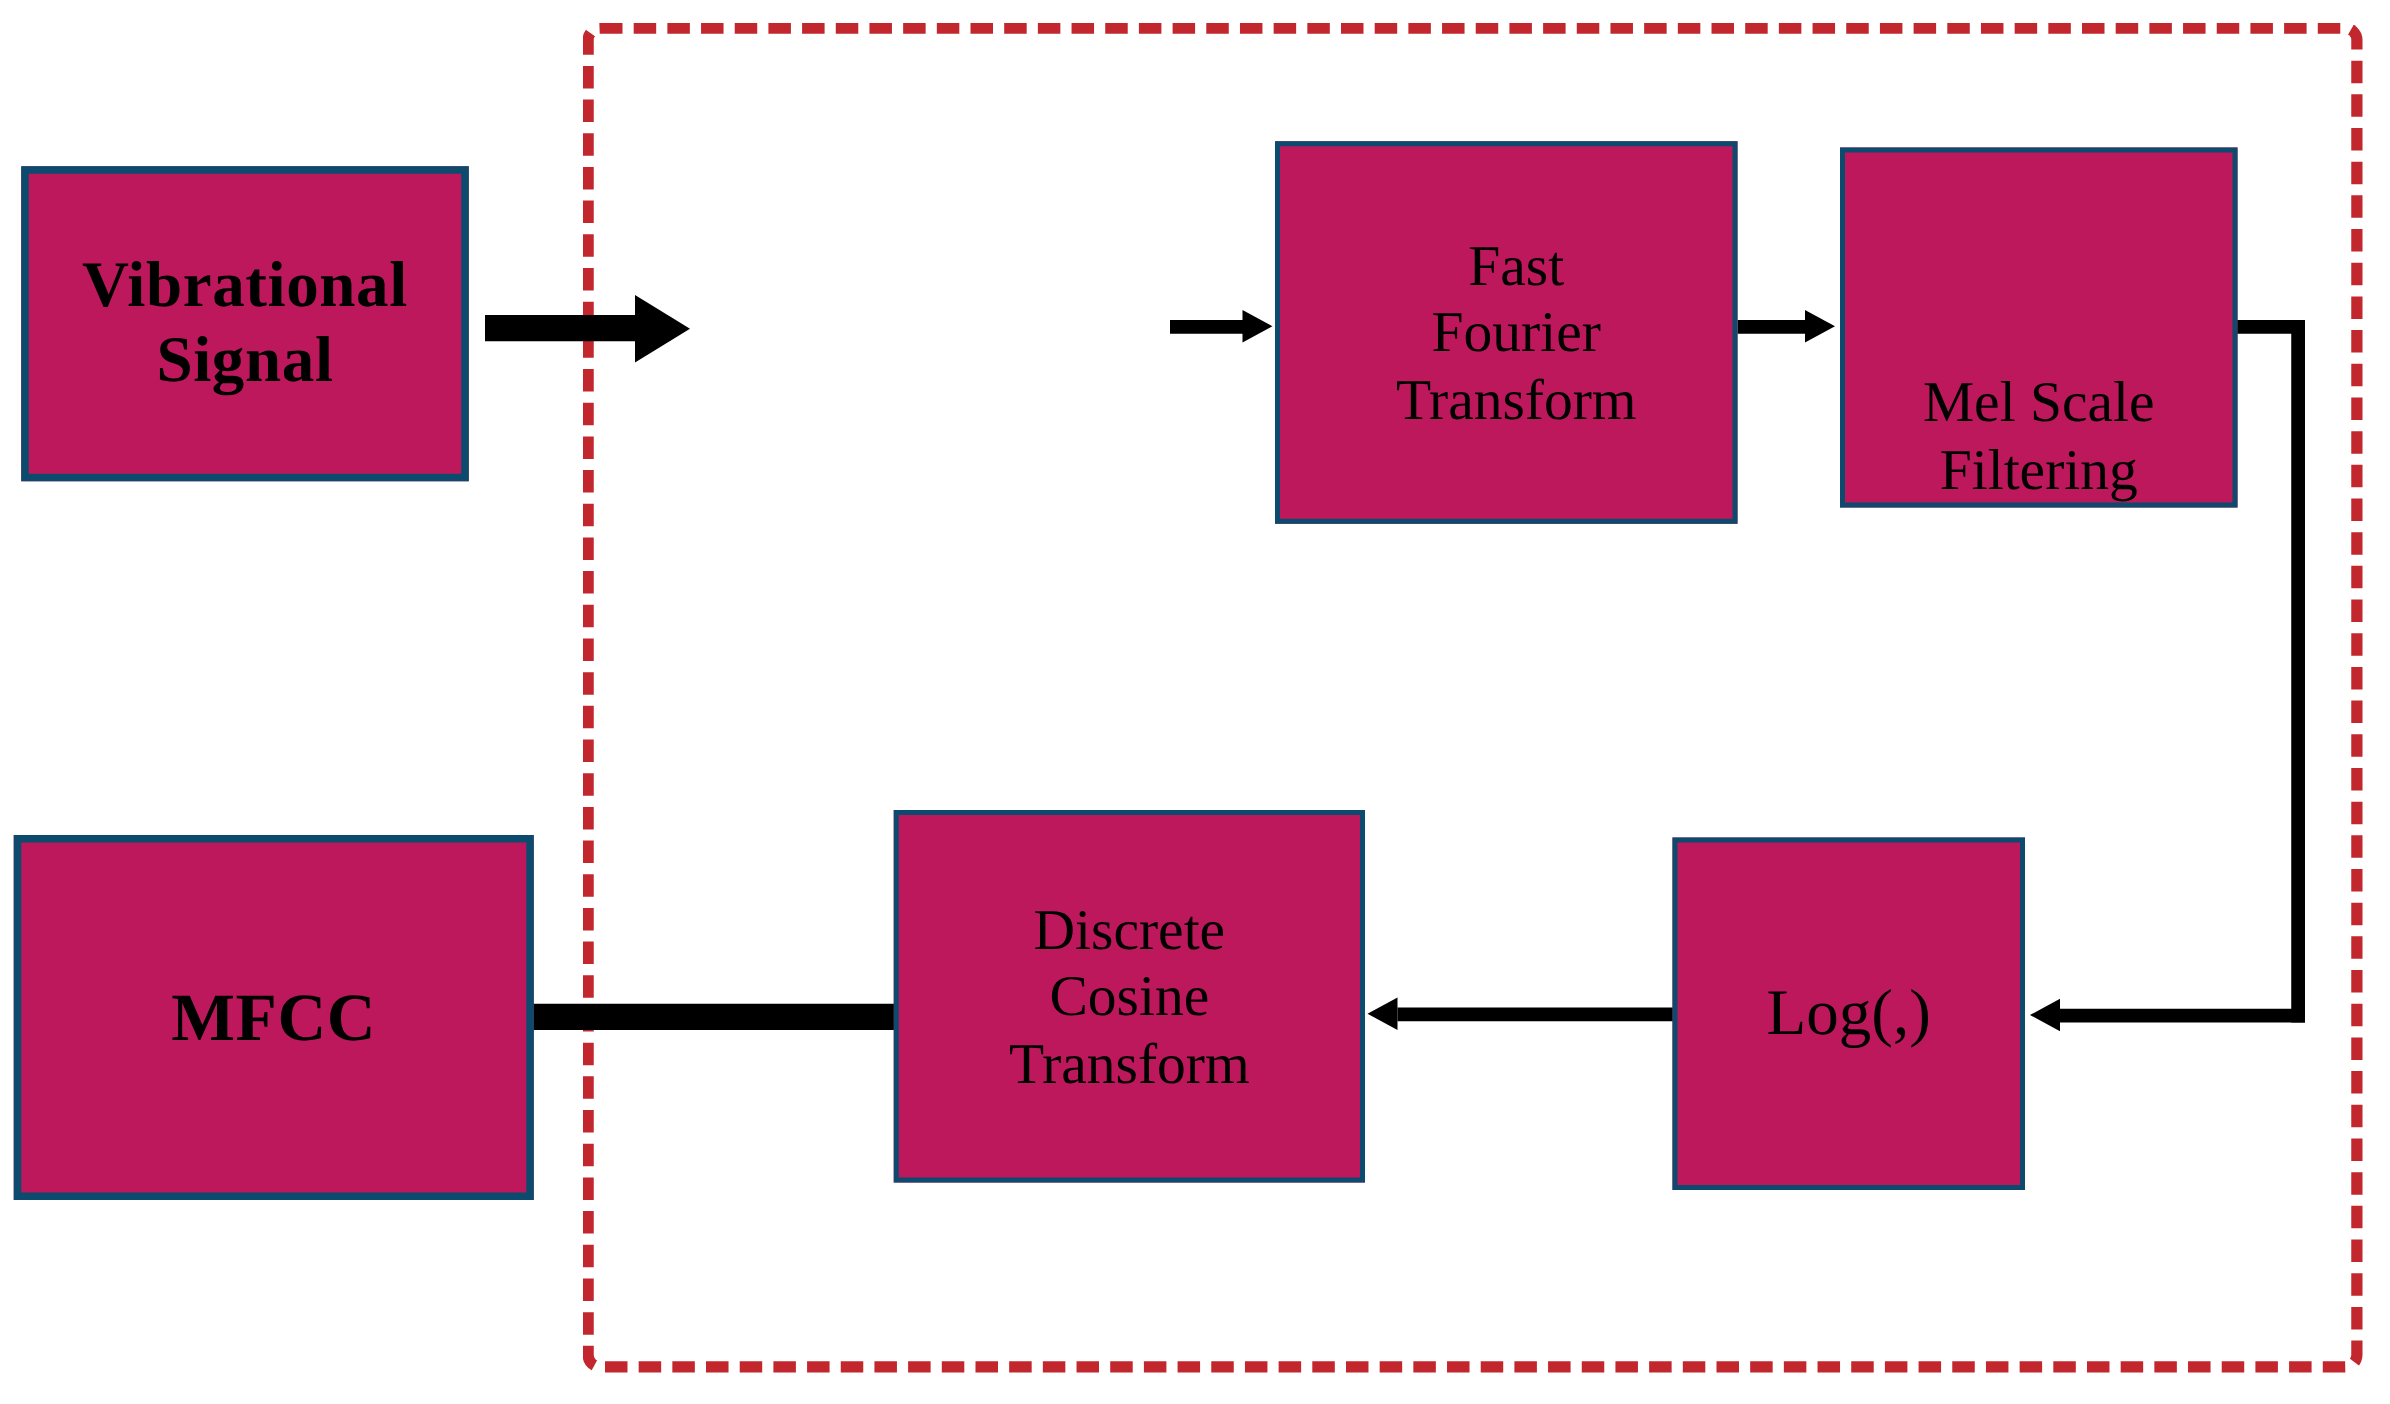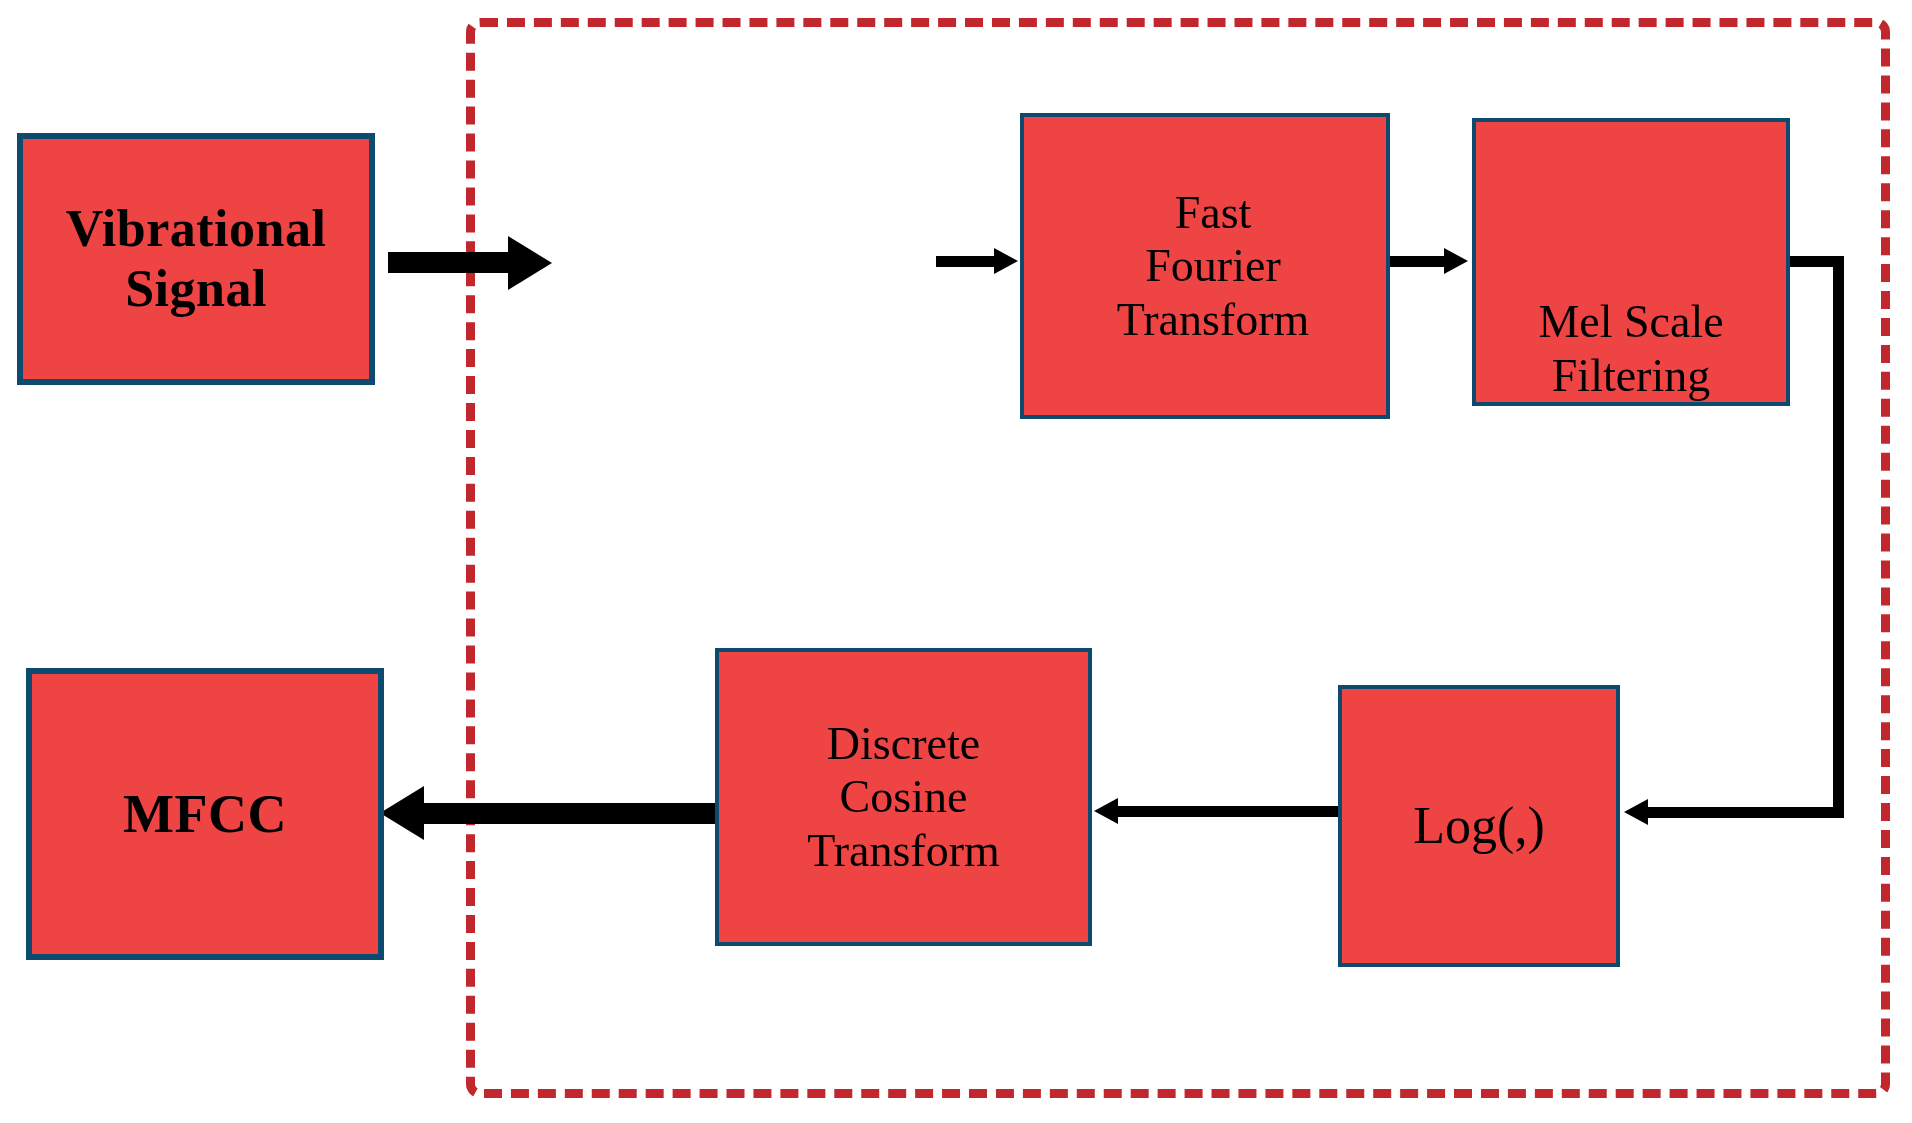--- a/index.html
+++ b/index.html
@@ -23,21 +23,21 @@
     border: 9px dashed #C1272D;
     border-radius: 14px;
     background: transparent;
     pointer-events: none;
   }
 
   
   .node {
     position: absolute;
     box-sizing: border-box;
-    background: #ef4444;
+    background: #be185d;
     border: 4px solid #0c4a6e;
     display: flex;
     align-items: center;
     justify-content: center;
     text-align: center;
     z-index: 3;
   }
   .node .label {
     line-height: 1.16;
     color: #000000;
@@ -128,33 +128,33 @@
 Filtering</span>
   </div>
 
   <div class="conn" style="left:1788px; top:256px; width:56px; height:11px;"></div>
 
   <div class="conn" style="left:1833px; top:256px; width:11px; height:562px;"></div>
 
   <div class="conn" style="left:1648px; top:807px; width:196px; height:11px;"></div>
   <div class="arrowhead left thin" style="left:1624px; top:799px;"></div>
 
-  <div class="node" style="left:1338px; top:670px; width:282px; height:282px;margin-top:15px;">
+  <div class="node" style="left:1338px; top:670px; width:282px; height:282px;">
     <span class="label" style="font-size:52px;">Log(,)</span>
   </div>
 
   <div class="conn" style="left:1118px; top:806px; width:222px; height:11px;"></div>
   <div class="arrowhead left thin" style="left:1094px; top:798px;"></div>
 
   <div class="node" style="left:715px; top:648px; width:377px; height:298px;">
     <span class="label" style="font-size:46px;">Discrete
 Cosine
 Transform</span>
   </div>
 
   <div class="conn" style="left:424px; top:803px; width:292px; height:21px;"></div>
   <div class="arrowhead left thick" style="left:380px; top:786px;"></div>
 
-  <div class="node terminal" style="left:26px; top:668px; width:358px; height:292px;">
+  <div class="node terminal" style="left:11px; top:668px; width:416px; height:292px;">
     <span class="label" style="font-size:54px;">MFCC</span>
   </div>
 
 </div>
 
 </body></html>

